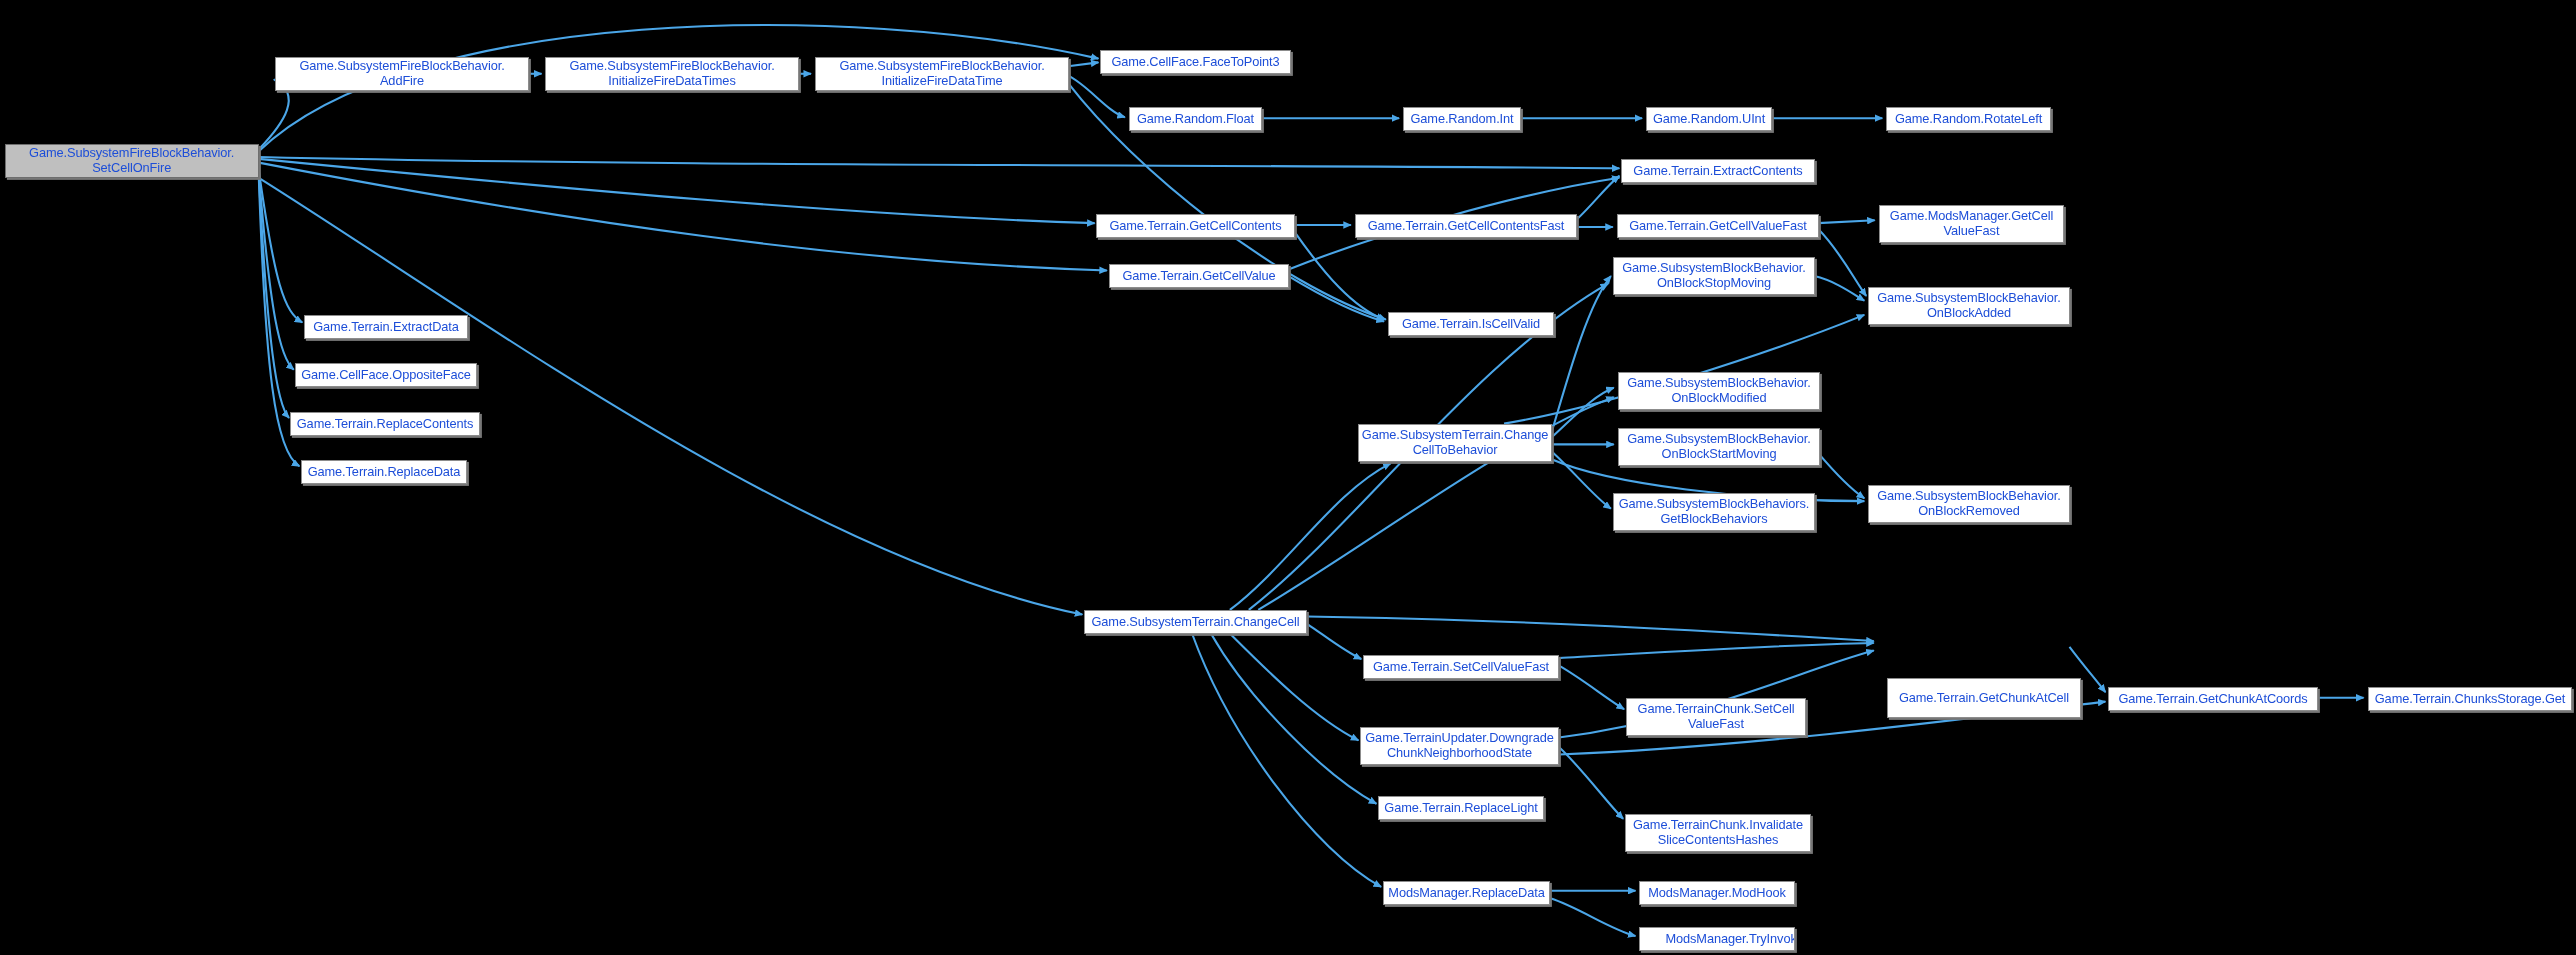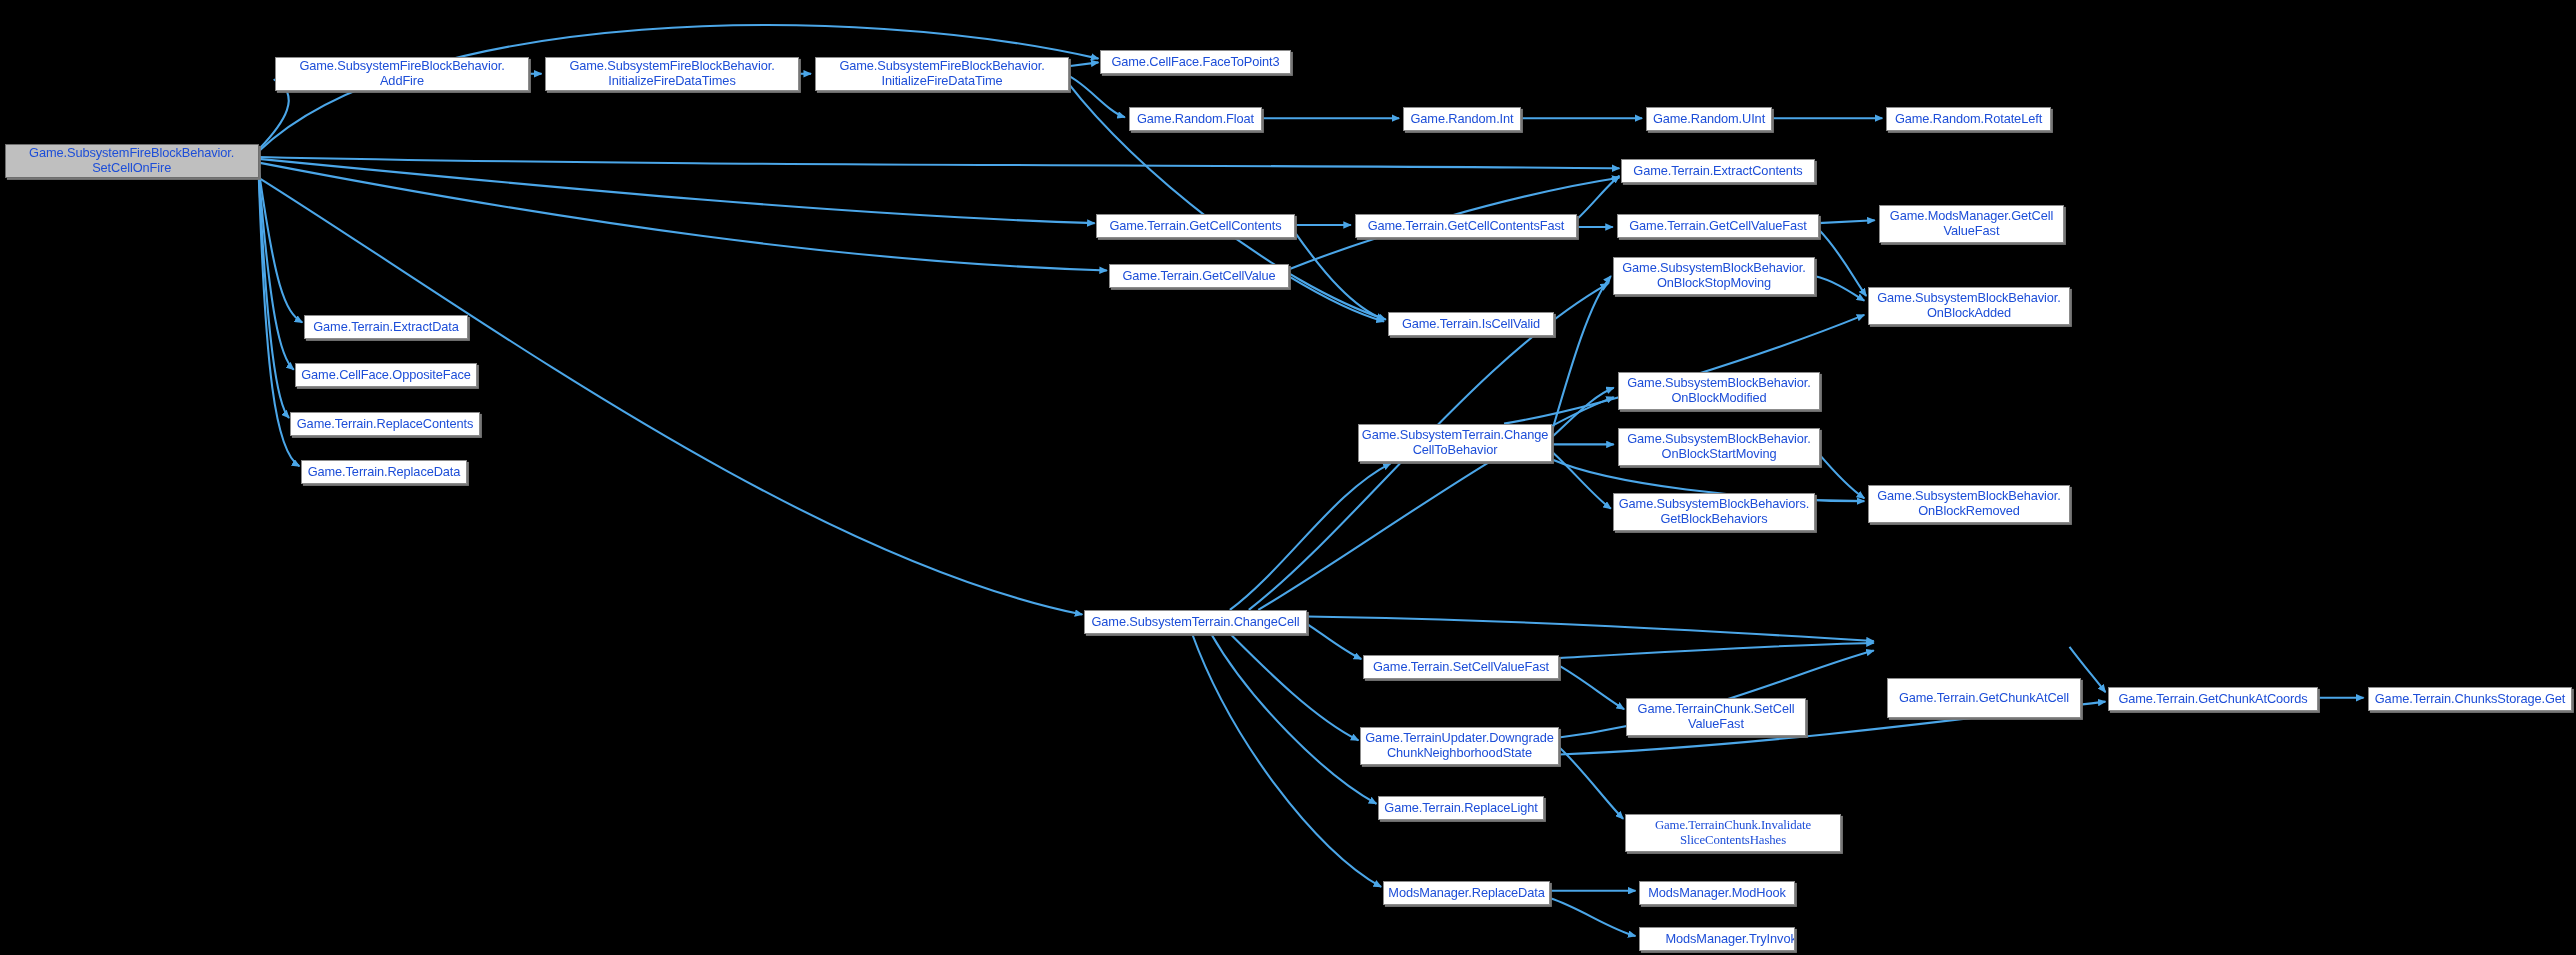--- a/index.html
+++ b/index.html
@@ -150,21 +150,21 @@
       <div class="node" style="left: 1084px; top: 610px; width: 223px; height: 24px;"><span>Game.SubsystemTerrain.ChangeCell</span></div>
       <div class="node" style="left: 1363px; top: 655px; width: 196px; height: 24px;"><span>Game.Terrain.SetCellValueFast</span></div>
       <div class="node" style="left: 1887px; top: 636px; width: 194px; height: 40px; margin-top: 42px;"><span>Game.Terrain.GetChunkAtCell</span></div>
       <div class="node" style="left: 1626px; top: 698px; width: 180px; height: 38px;"><span>Game.TerrainChunk.SetCell
 ValueFast</span></div>
       <div class="node" style="left: 2108px; top: 687px; width: 210px; height: 24px;"><span>Game.Terrain.GetChunkAtCoords</span></div>
       <div class="node" style="left: 2368px; top: 687px; width: 204px; height: 24px;"><span>Game.Terrain.ChunksStorage.Get</span></div>
       <div class="node" style="left: 1360px; top: 727px; width: 199px; height: 38px;"><span>Game.TerrainUpdater.Downgrade
 ChunkNeighborhoodState</span></div>
       <div class="node" style="left: 1378px; top: 796px; width: 166px; height: 24px;"><span>Game.Terrain.ReplaceLight</span></div>
-      <div class="node" style="left: 1625px; top: 814px; width: 216px; height: 38px; font-family: Liberation Serif, serif;"><span>Game.TerrainChunk.Invalidate
+      <div class="node" style="left: 1625px; top: 814px; width: 186px; height: 38px;"><span>Game.TerrainChunk.Invalidate
 SliceContentsHashes</span></div>
       <div class="node" style="left: 1383px; top: 881px; width: 167px; height: 24px;"><span>ModsManager.ReplaceData</span></div>
       <div class="node" style="left: 1639px; top: 881px; width: 156px; height: 24px;"><span>ModsManager.ModHook</span></div>
       <div class="node" style="left: 1639px; top: 927px; width: 156px; height: 24px; padding-left: 39px;"><span>ModsManager.TryInvoke</span></div>
       <div class="node" style="left: 304px; top: 315px; width: 164px; height: 24px;"><span>Game.Terrain.ExtractData</span></div>
       <div class="node" style="left: 295px; top: 363px; width: 182px; height: 24px;"><span>Game.CellFace.OppositeFace</span></div>
       <div class="node" style="left: 290px; top: 412px; width: 190px; height: 24px;"><span>Game.Terrain.ReplaceContents</span></div>
       <div class="node" style="left: 301px; top: 460px; width: 166px; height: 24px;"><span>Game.Terrain.ReplaceData</span></div>
     </div>
 </div>

